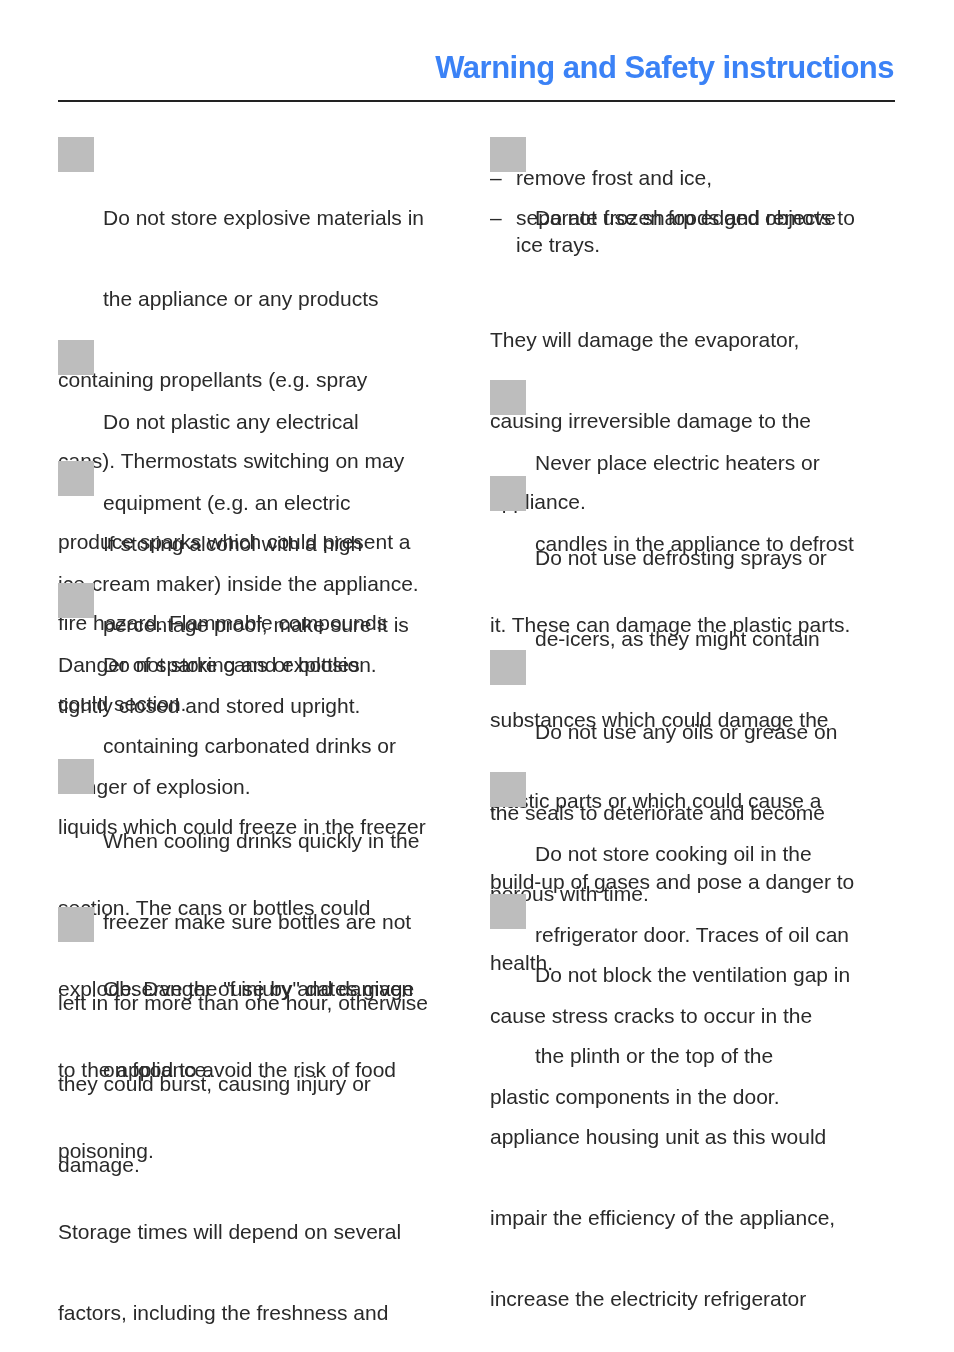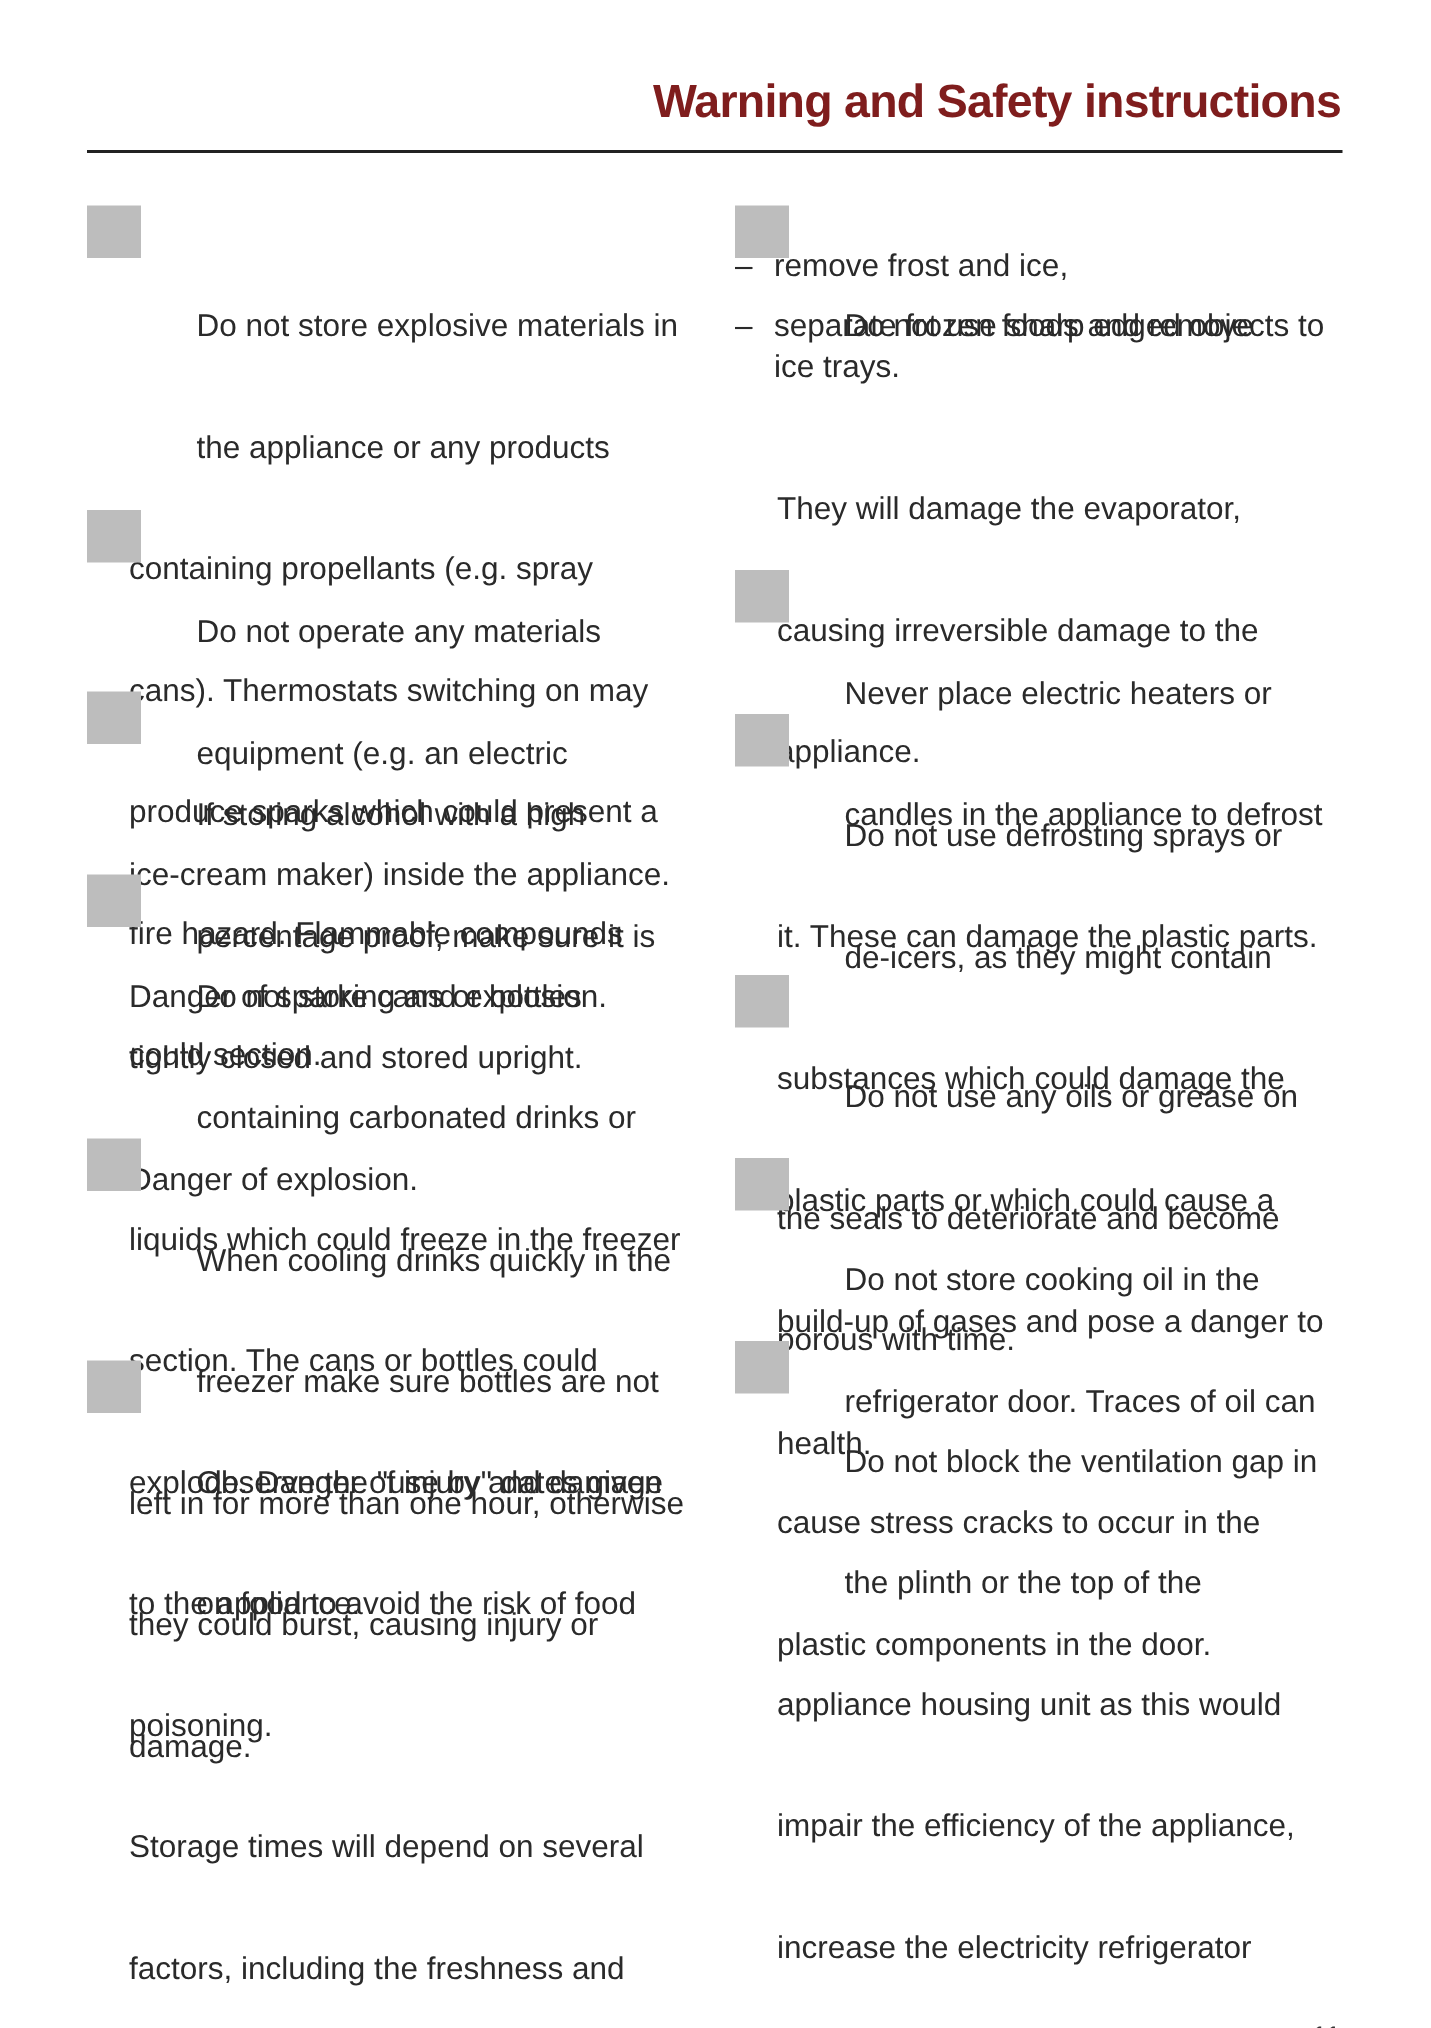--- a/index.html
+++ b/index.html
@@ -1,26 +1,26 @@
 <!DOCTYPE html>
 <html><head>
 <meta charset="utf-8">
 <style>
   html, body { margin: 0; padding: 0; background: #ffffff; }
   body { width: 954px; height: 1352px; position: relative; overflow: hidden;
          font-family: "Liberation Sans", sans-serif; color: #222; }
   .title { position: absolute; right: 60px; top: 50px; font-size: 31px; font-weight: bold;
-           color: #7f1d1d; letter-spacing: -0.5px; white-space: nowrap; }
+           color: #3b82f6; letter-spacing: -0.5px; white-space: nowrap; }
   .rule { position: absolute; left: 58px; top: 100px; width: 837px; height: 1.5px; background: #222; }
   .col { position: absolute; top: 123px; }
   .col.left { left: 58px; width: 410px; }
   .col.right { left: 490px; width: 410px; }
   .block { position: absolute; left: 0; font-size: 21px; line-height: 27px; color: #2a2a2a; white-space: pre; }
   .sq { position: absolute; left: 0; width: 36px; height: 35px; background: #bdbdbd; }
-  .line { display: block; height: 27px; margin-left: 28px; }
+  .line { display: block; height: 27px; }
   .line.ind { padding-left: 45px; }
   .dash { position: absolute; left: 0; font-size: 21px; line-height: 27px; color: #2a2a2a; }
   .dash .mk { position: absolute; left: 0; }
   .dash .tx { position: absolute; left: 26px; white-space: pre; text-align: right; }
   .pageno { position: absolute; right: 60px; top: 1300px; font-size: 19px; color: #333; margin-top: 48px; }
 </style>
 </head>
 <body>
 
 <div class="title">Warning and Safety instructions</div>
@@ -34,21 +34,21 @@
     <span class="line ind">the appliance or any products</span>
     <span class="line">containing propellants (e.g. spray</span>
     <span class="line">cans). Thermostats switching on may</span>
     <span class="line">produce sparks which could present a</span>
     <span class="line">fire hazard. Flammable compounds</span>
     <span class="line">could section.</span>
   </div>
 
   <div class="block" style="top:204px">
     <div class="sq" style="top:13px"></div>
-    <span class="line ind">Do not operate any materials</span>
+    <span class="line ind">Do not plastic any electrical</span>
     <span class="line ind">equipment (e.g. an electric</span>
     <span class="line">ice-cream maker) inside the appliance.</span>
     <span class="line">Danger of sparking and explosion.</span>
   </div>
 
   <div class="block" style="top:326px">
     <div class="sq" style="top:12px"></div>
     <span class="line ind">If storing alcohol with a high</span>
     <span class="line ind">percentage proof, make sure it is</span>
     <span class="line">tightly closed and stored upright.</span>

